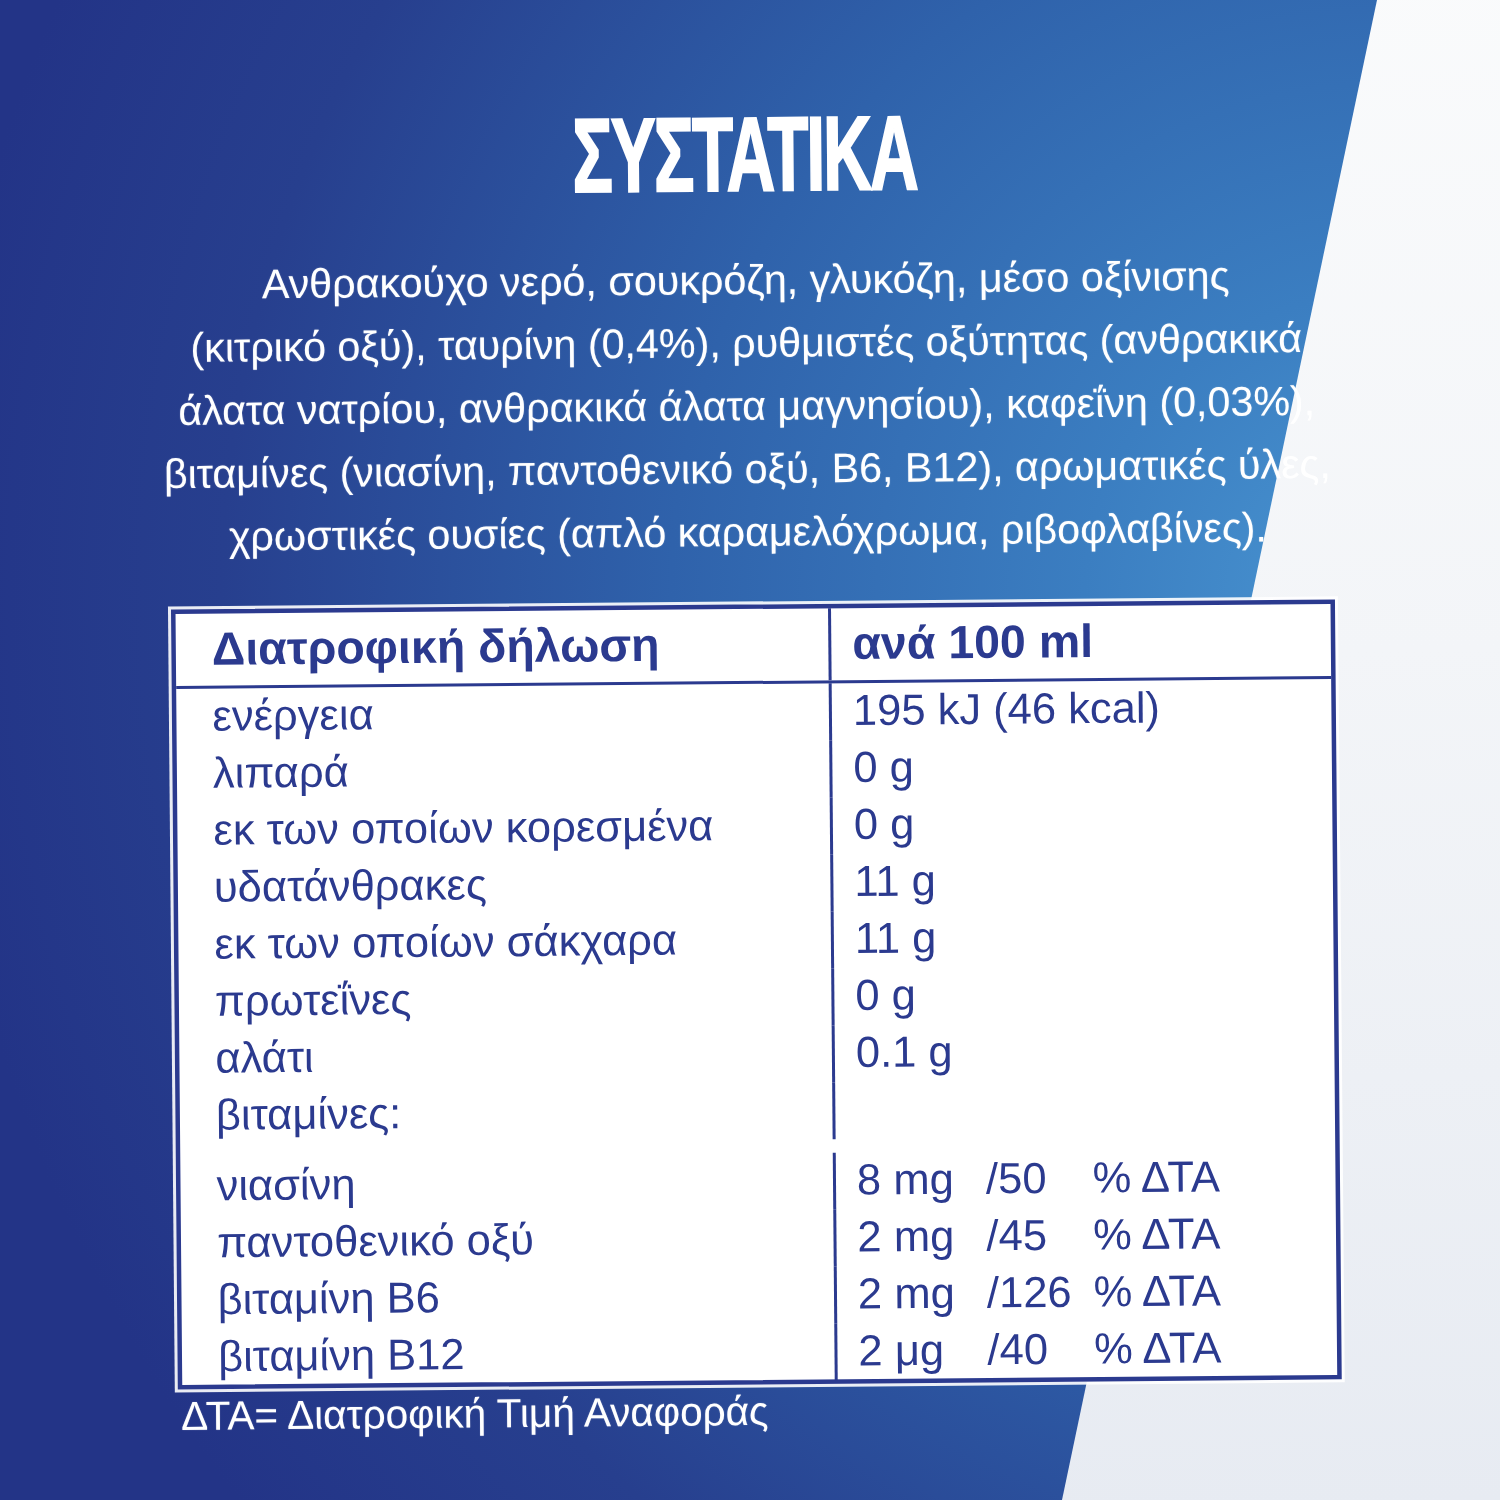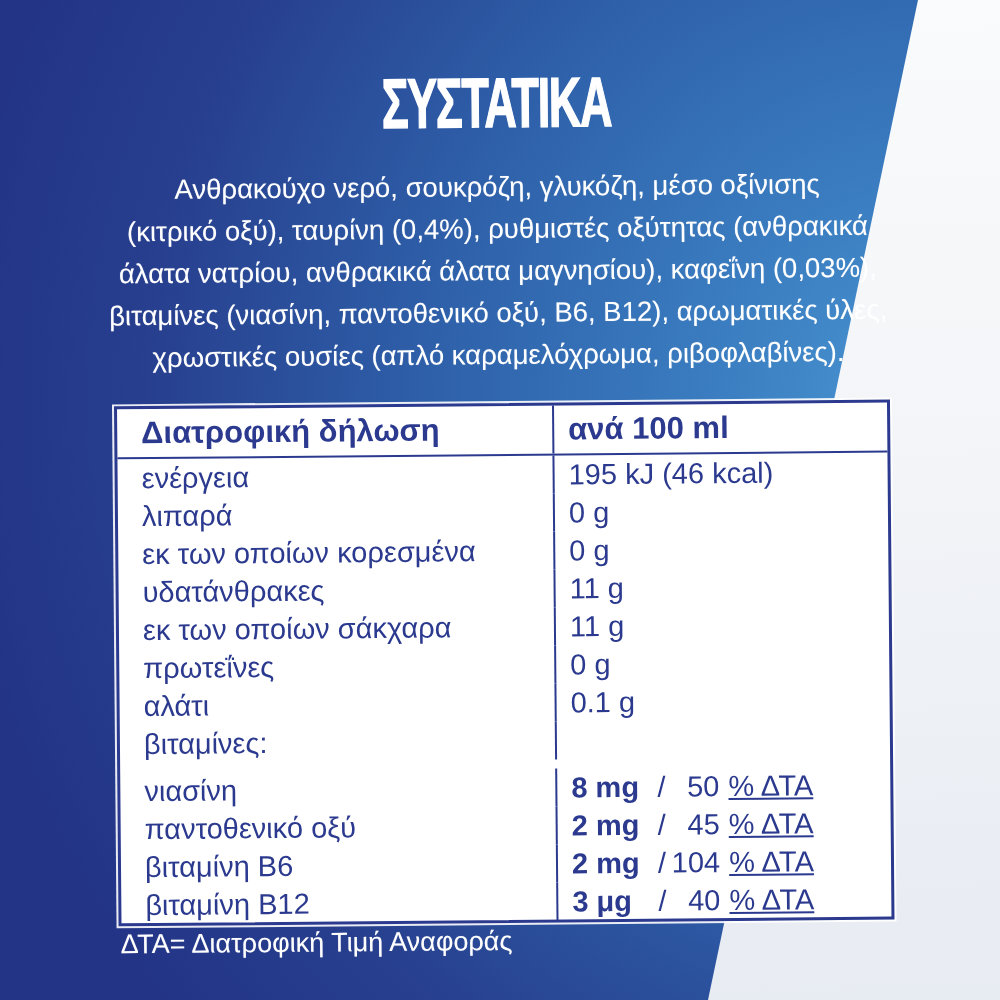--- a/index.html
+++ b/index.html
@@ -44,23 +44,23 @@
   .trow{display:flex;align-items:center;}
   .trow .c1{
     width:437px;flex:0 0 437px;padding-left:24px;box-sizing:border-box;
     border-right:2px solid #2b3a8f;align-self:stretch;display:flex;align-items:center;
   }
   .trow .c2{flex:1;padding-left:14px;box-sizing:border-box;}
   .hrow{height:48px;font-weight:bold;font-size:31px;border-bottom:2px solid #2b3a8f;}
   .brow{height:38px;font-size:29px;}
   .brow.gap{margin-top:9px;}
   .vitval{display:flex;align-items:center;}
-  .vitval .amt{display:inline-block;width:86px;font-weight:bold;}
-  .vitval .pct{display:inline-block;width:54px;text-align:right;}
-  .vitval .sfx{margin-left:9px;text-decoration:underline;}
+  .vitval .amt{display:inline-block;width:86px;}
+  .vitval .pct{display:inline-block;width:54px;text-align:left;}
+  .vitval .sfx{margin-left:9px;}
 
   .footnote{
     position:absolute;left:117px;top:926px;color:#ffffff;font-size:27px;
     text-shadow:0 0 1px rgba(255,255,255,.3);
   }
 </style>
 </head>
 <body>
 
 <div class="bg-blue"></div>
@@ -133,28 +133,28 @@
         <span class="slash">/</span>
         <span class="pct">45</span>
         <span class="sfx">% ΔΤΑ</span>
       </div>
     </div>
     <div class="trow brow">
       <div class="c1">βιταμίνη B6</div>
       <div class="c2 vitval">
         <span class="amt">2 mg</span>
         <span class="slash">/</span>
-        <span class="pct">104</span>
+        <span class="pct">126</span>
         <span class="sfx">% ΔΤΑ</span>
       </div>
     </div>
     <div class="trow brow">
       <div class="c1">βιταμίνη B12</div>
       <div class="c2 vitval">
-        <span class="amt">3 μg</span>
+        <span class="amt">2 μg</span>
         <span class="slash">/</span>
         <span class="pct">40</span>
         <span class="sfx">% ΔΤΑ</span>
       </div>
     </div>
   </div>
 
   <div class="footnote">ΔΤΑ= Διατροφική Τιμή Αναφοράς</div>
 
 </div>

